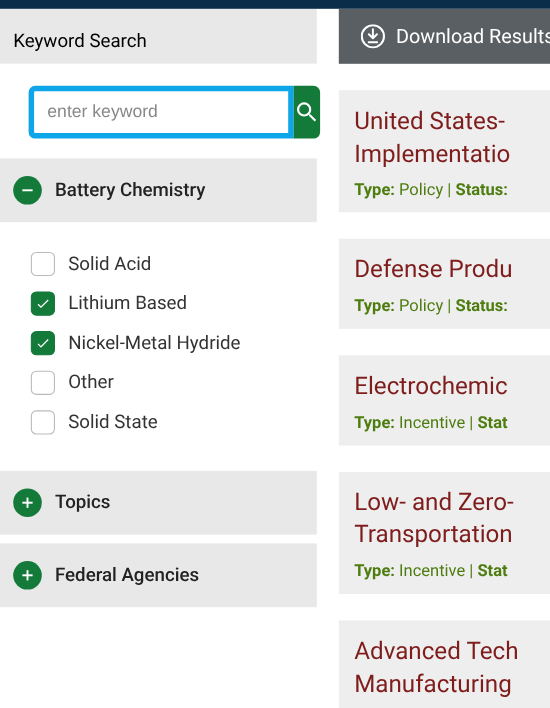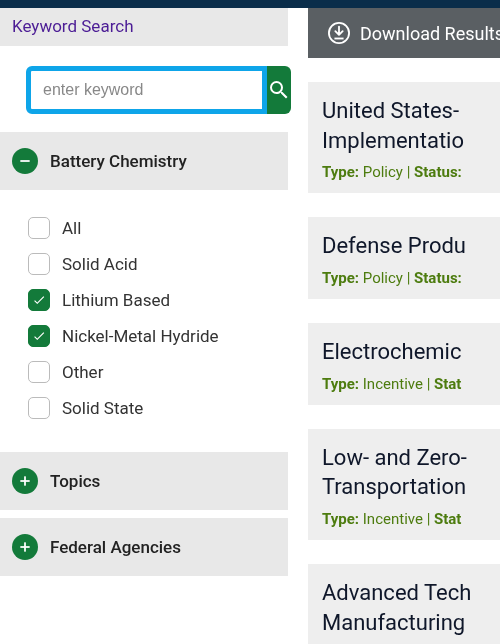--- a/index.html
+++ b/index.html
@@ -27,23 +27,23 @@
     flex-shrink: 0;
     padding: 0 0 0 0;
   }
   .main {
     flex: 1;
     padding-left: 20px;
     overflow: hidden;
   }
   .keyword-header {
     background: #e8e8e8;
-    padding: 8px 12px 10px 12px;
+    padding: 20px 12px 10px 12px;
     font-size: 17px;
-    color: #4c1d95;
+    color: #000000;
   }
   .search-row {
     display: flex;
     padding: 20px 26px 18px 26px;
     background: #fff;
   }
   .search-input {
     flex: 1;
     border: 5px solid #0ea5e9;
     border-radius: 6px 0 0 6px;
@@ -133,21 +133,21 @@
   }
   .download-bar svg { width: 22px; height: 22px; fill: #fff; flex-shrink: 0; }
   .result-card {
     background: #eee;
     padding: 14px 0 12px 14px;
     margin-bottom: 24px;
     white-space: nowrap;
     overflow: hidden;
   }
   .result-title {
-    color: #0f172a;
+    color: #7f1d1d;
     font-size: 22px;
     line-height: 1.35;
     margin-bottom: 8px;
     cursor: pointer;
   }
   .result-meta {
     font-size: 15px;
     color: #4d7c0f;
   }
   .result-meta b { font-weight: 700; }
@@ -170,24 +170,20 @@
 
     <div class="facet-header">
       <span class="facet-icon">
         <svg viewBox="0 0 24 24">
             <rect x="4" y="10.5" width="16" height="3"></rect>
           </svg>
       </span>
       <span>Battery Chemistry</span>
     </div>
     <div class="checkbox-list">
-      <div class="checkbox-row">
-        <span class="checkbox-box"></span>
-        <span class="checkbox-label">All</span>
-      </div>
       <div class="checkbox-row">
         <span class="checkbox-box"></span>
         <span class="checkbox-label">Solid Acid</span>
       </div>
       <div class="checkbox-row">
         <span class="checkbox-box checked">
             <svg viewBox="0 0 24 24">
               <path d="M9 16.17l-3.88-3.88L3.7 13.7 9 19l12-12-1.41-1.41z"></path>
             </svg>
           </span>

